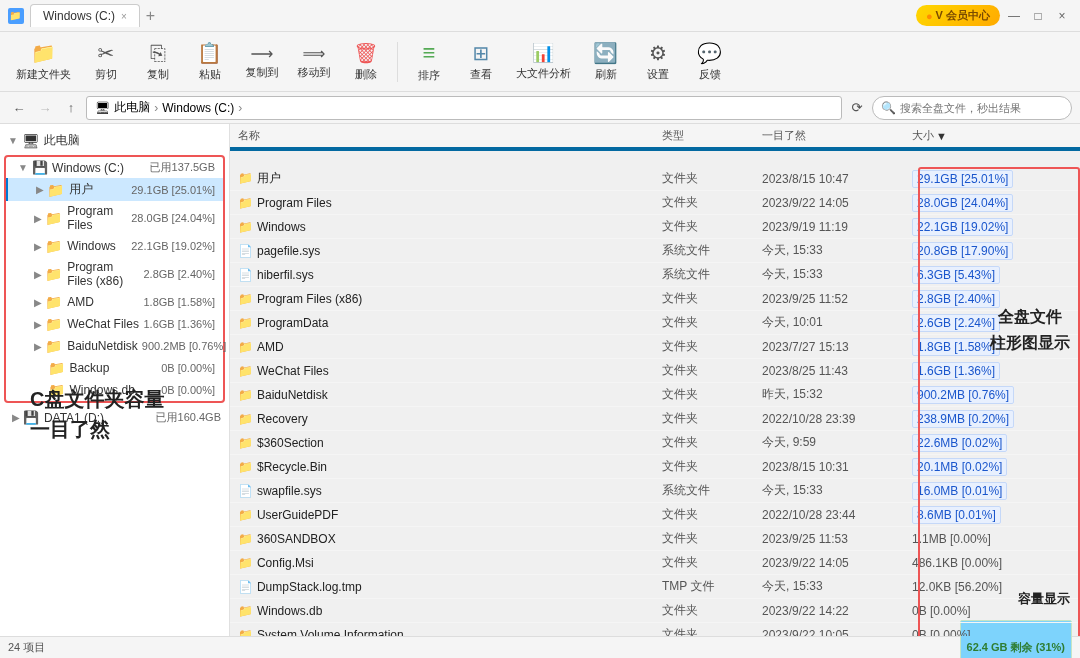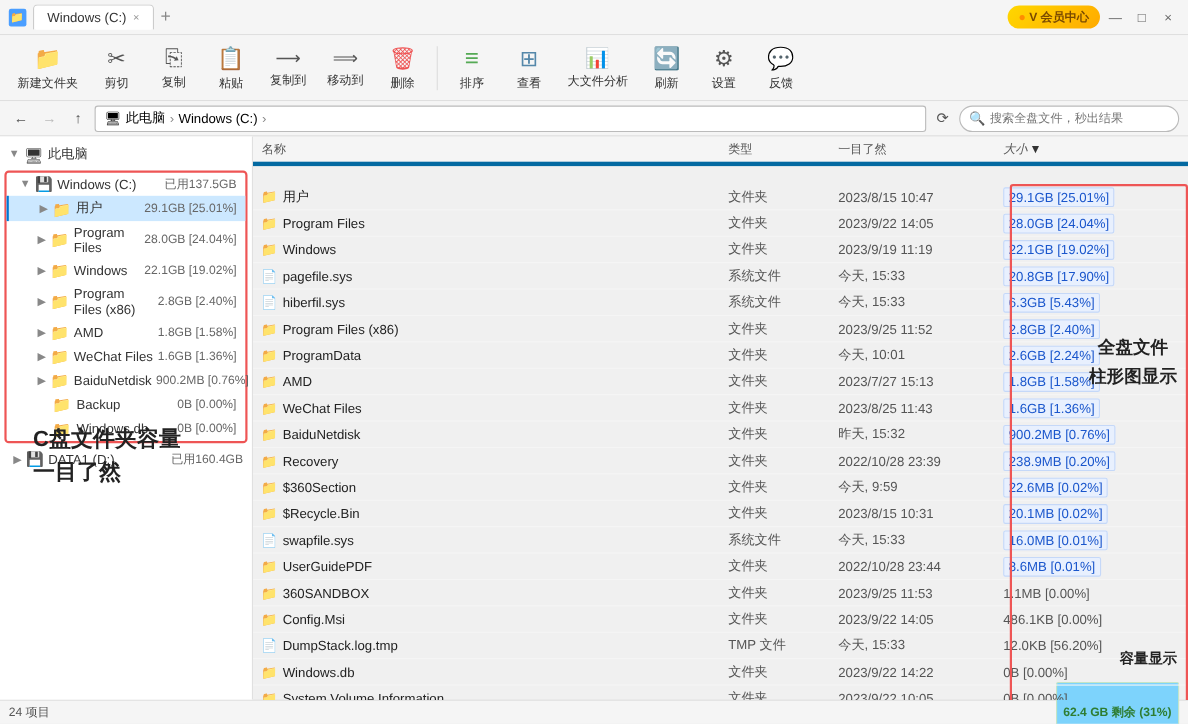--- a/index.html
+++ b/index.html
@@ -42,21 +42,21 @@
     .chevron { font-size: 10px; color: #888; }
     .sidebar-item { display: flex; align-items: center; padding: 3px 8px 3px 20px; cursor: pointer; gap: 4px; }
     .sidebar-item.selected { background: #cce8ff; border-left: 2px solid #0078d4; }
     .folder-icon { color: #ffc107; font-size: 14px; }
     .item-name { flex: 1; color: #333; }
     .item-size { color: #666; font-size: 11px; white-space: nowrap; }
     .content-header { display: flex; align-items: center; padding: 4px 8px; background: #f5f5f5; border-bottom: 4px solid #0369a1; position: sticky; top: 0; }
     .col-name { flex: 1; min-width: 200px; font-size: 11px; color: #555; cursor: pointer; }
     .col-type { width: 100px; font-size: 11px; color: #555; cursor: pointer; }
     .col-date { width: 150px; font-size: 11px; color: #555; cursor: pointer; }
-    .col-size { width: 160px; font-size: 11px; color: #555; cursor: pointer; display: flex; align-items: center; gap: 2px; font-style: italic; }
+    .col-size { width: 160px; font-size: 11px; color: #555; cursor: pointer; display: flex; align-items: center; gap: 2px; }
     .sort-arrow { color: #333; }
     
     .file-row { display: flex; align-items: center; padding: 3px 8px; border-bottom: 1px solid #f5f5f5; }
     .file-name { flex: 1; min-width: 200px; color: #222; font-size: 12px; }
     .file-type { width: 100px; color: #555; font-size: 12px; }
     .file-date { width: 150px; color: #555; font-size: 12px; }
     .file-size { width: 160px; font-size: 12px; }
     .size-highlight { background: #e8f0fe; border: 1px solid #c5d8f8; border-radius: 2px; padding: 1px 4px; color: #1a56cc; }
     .size-normal { color: #555; }
     

